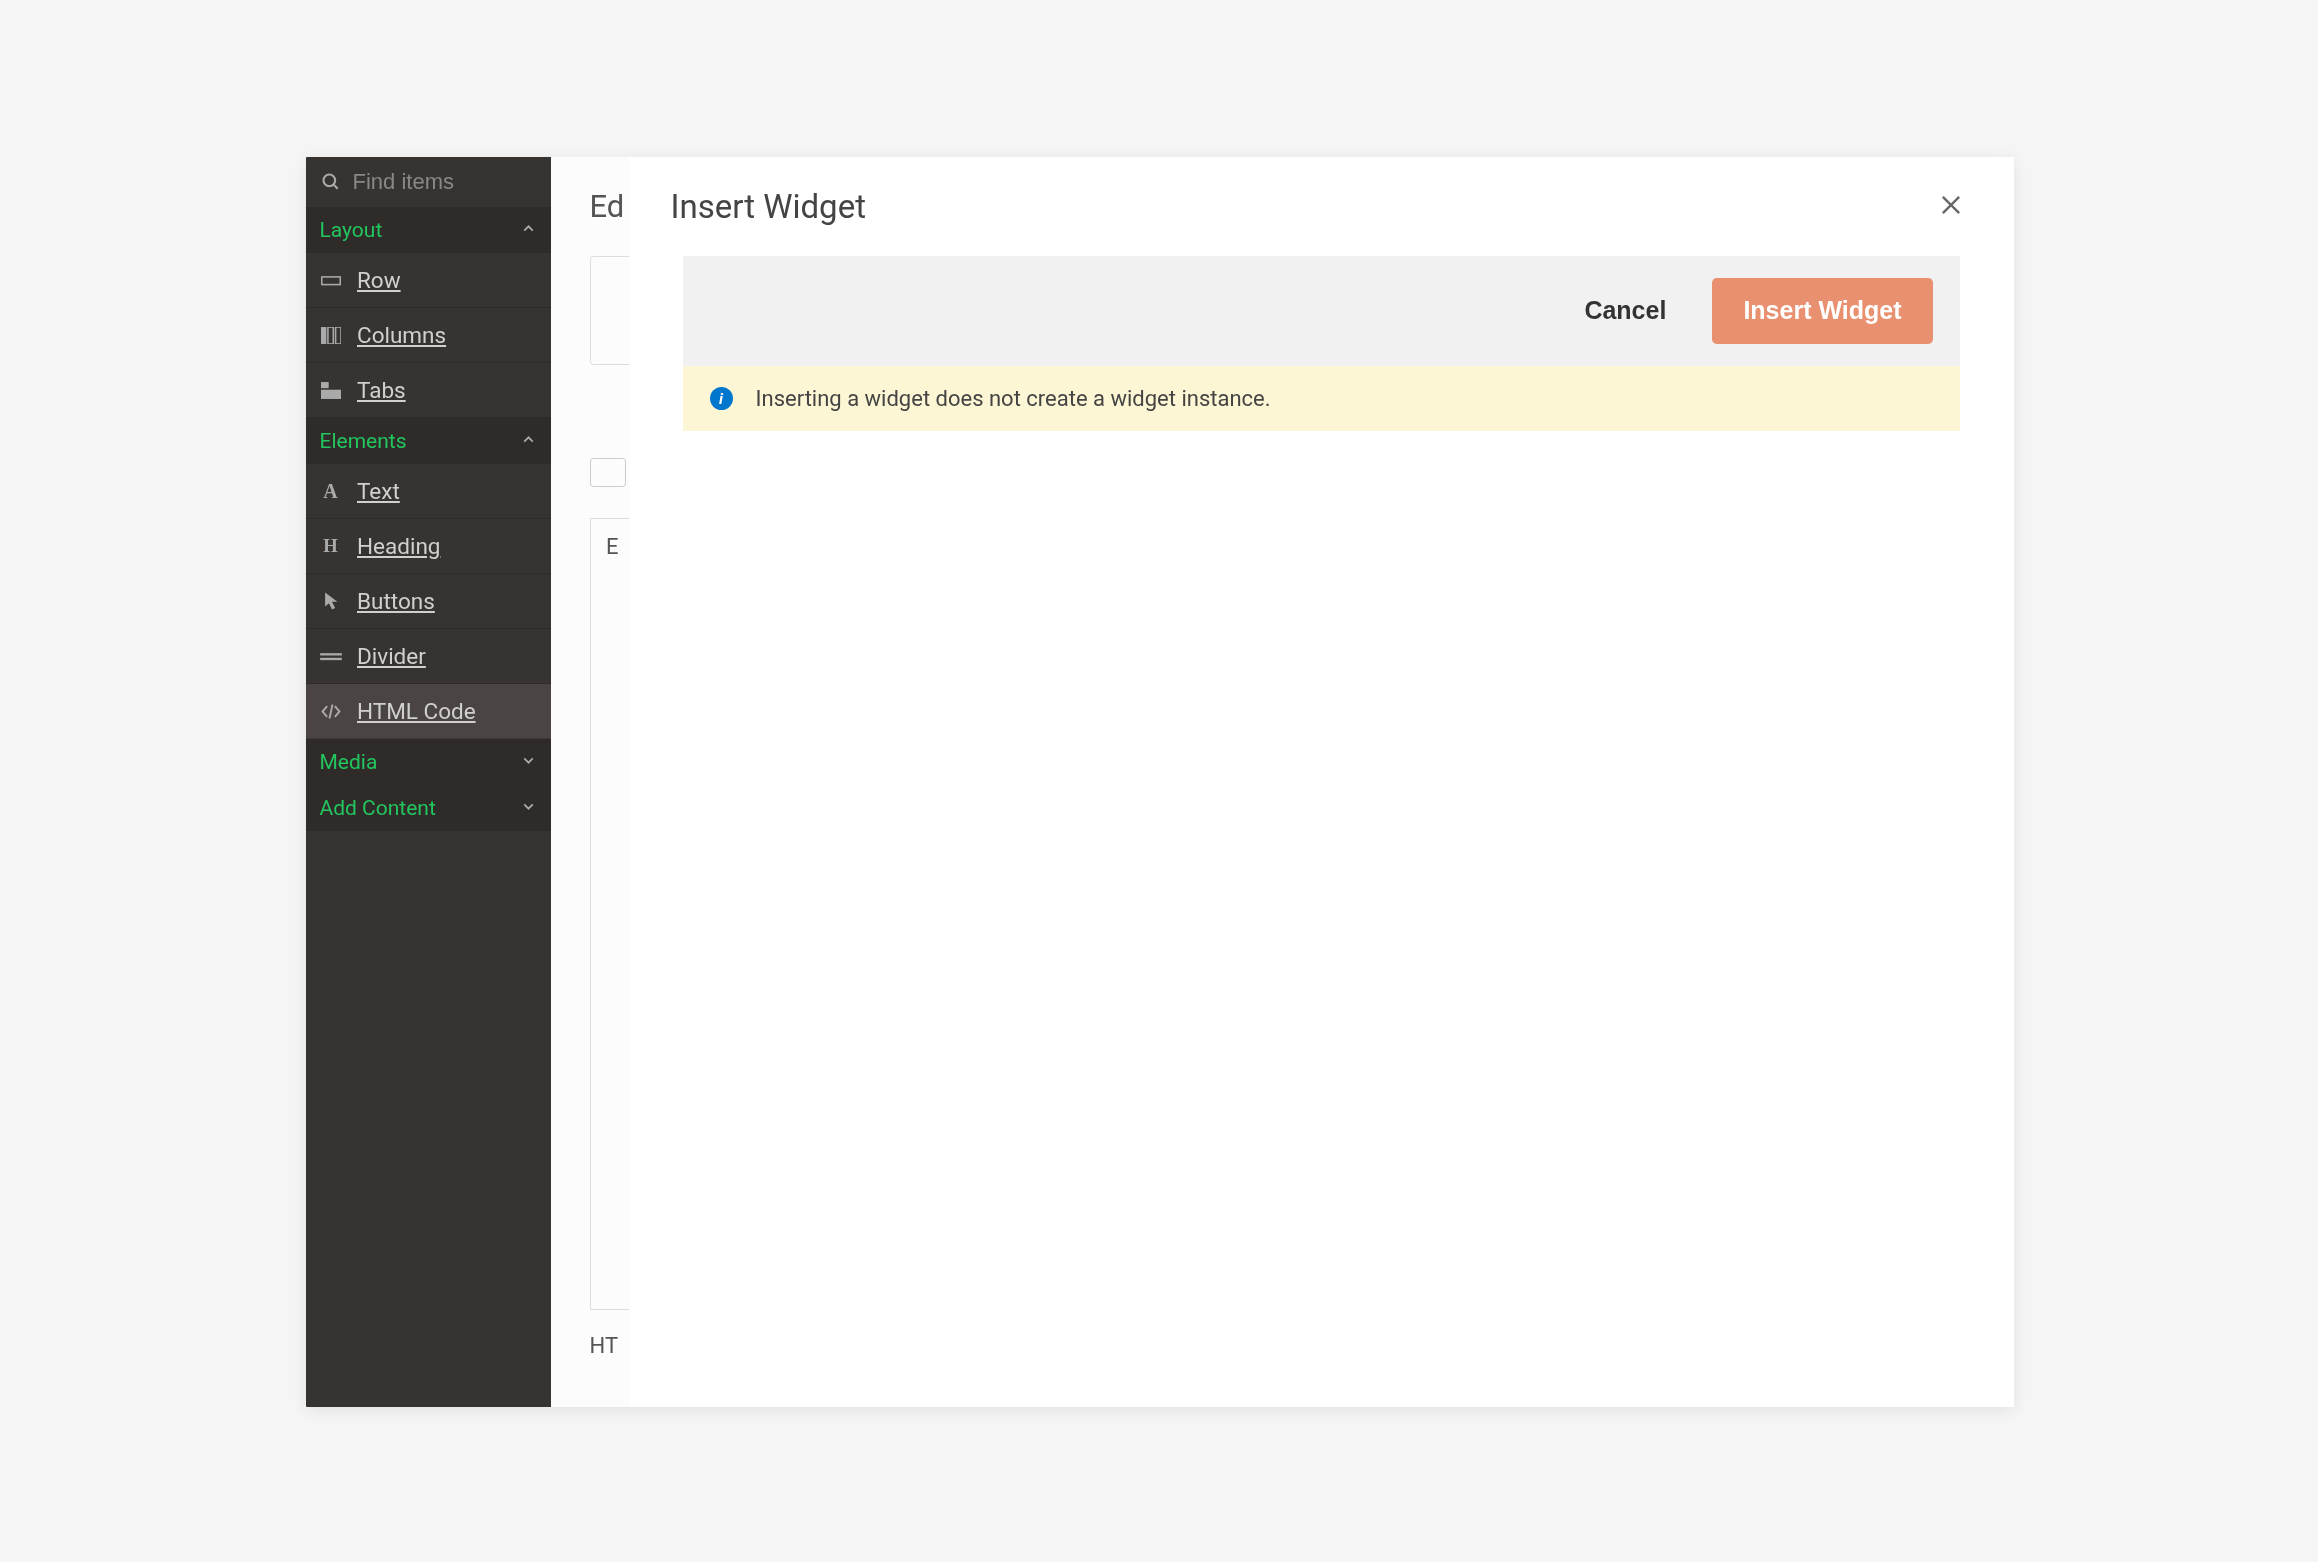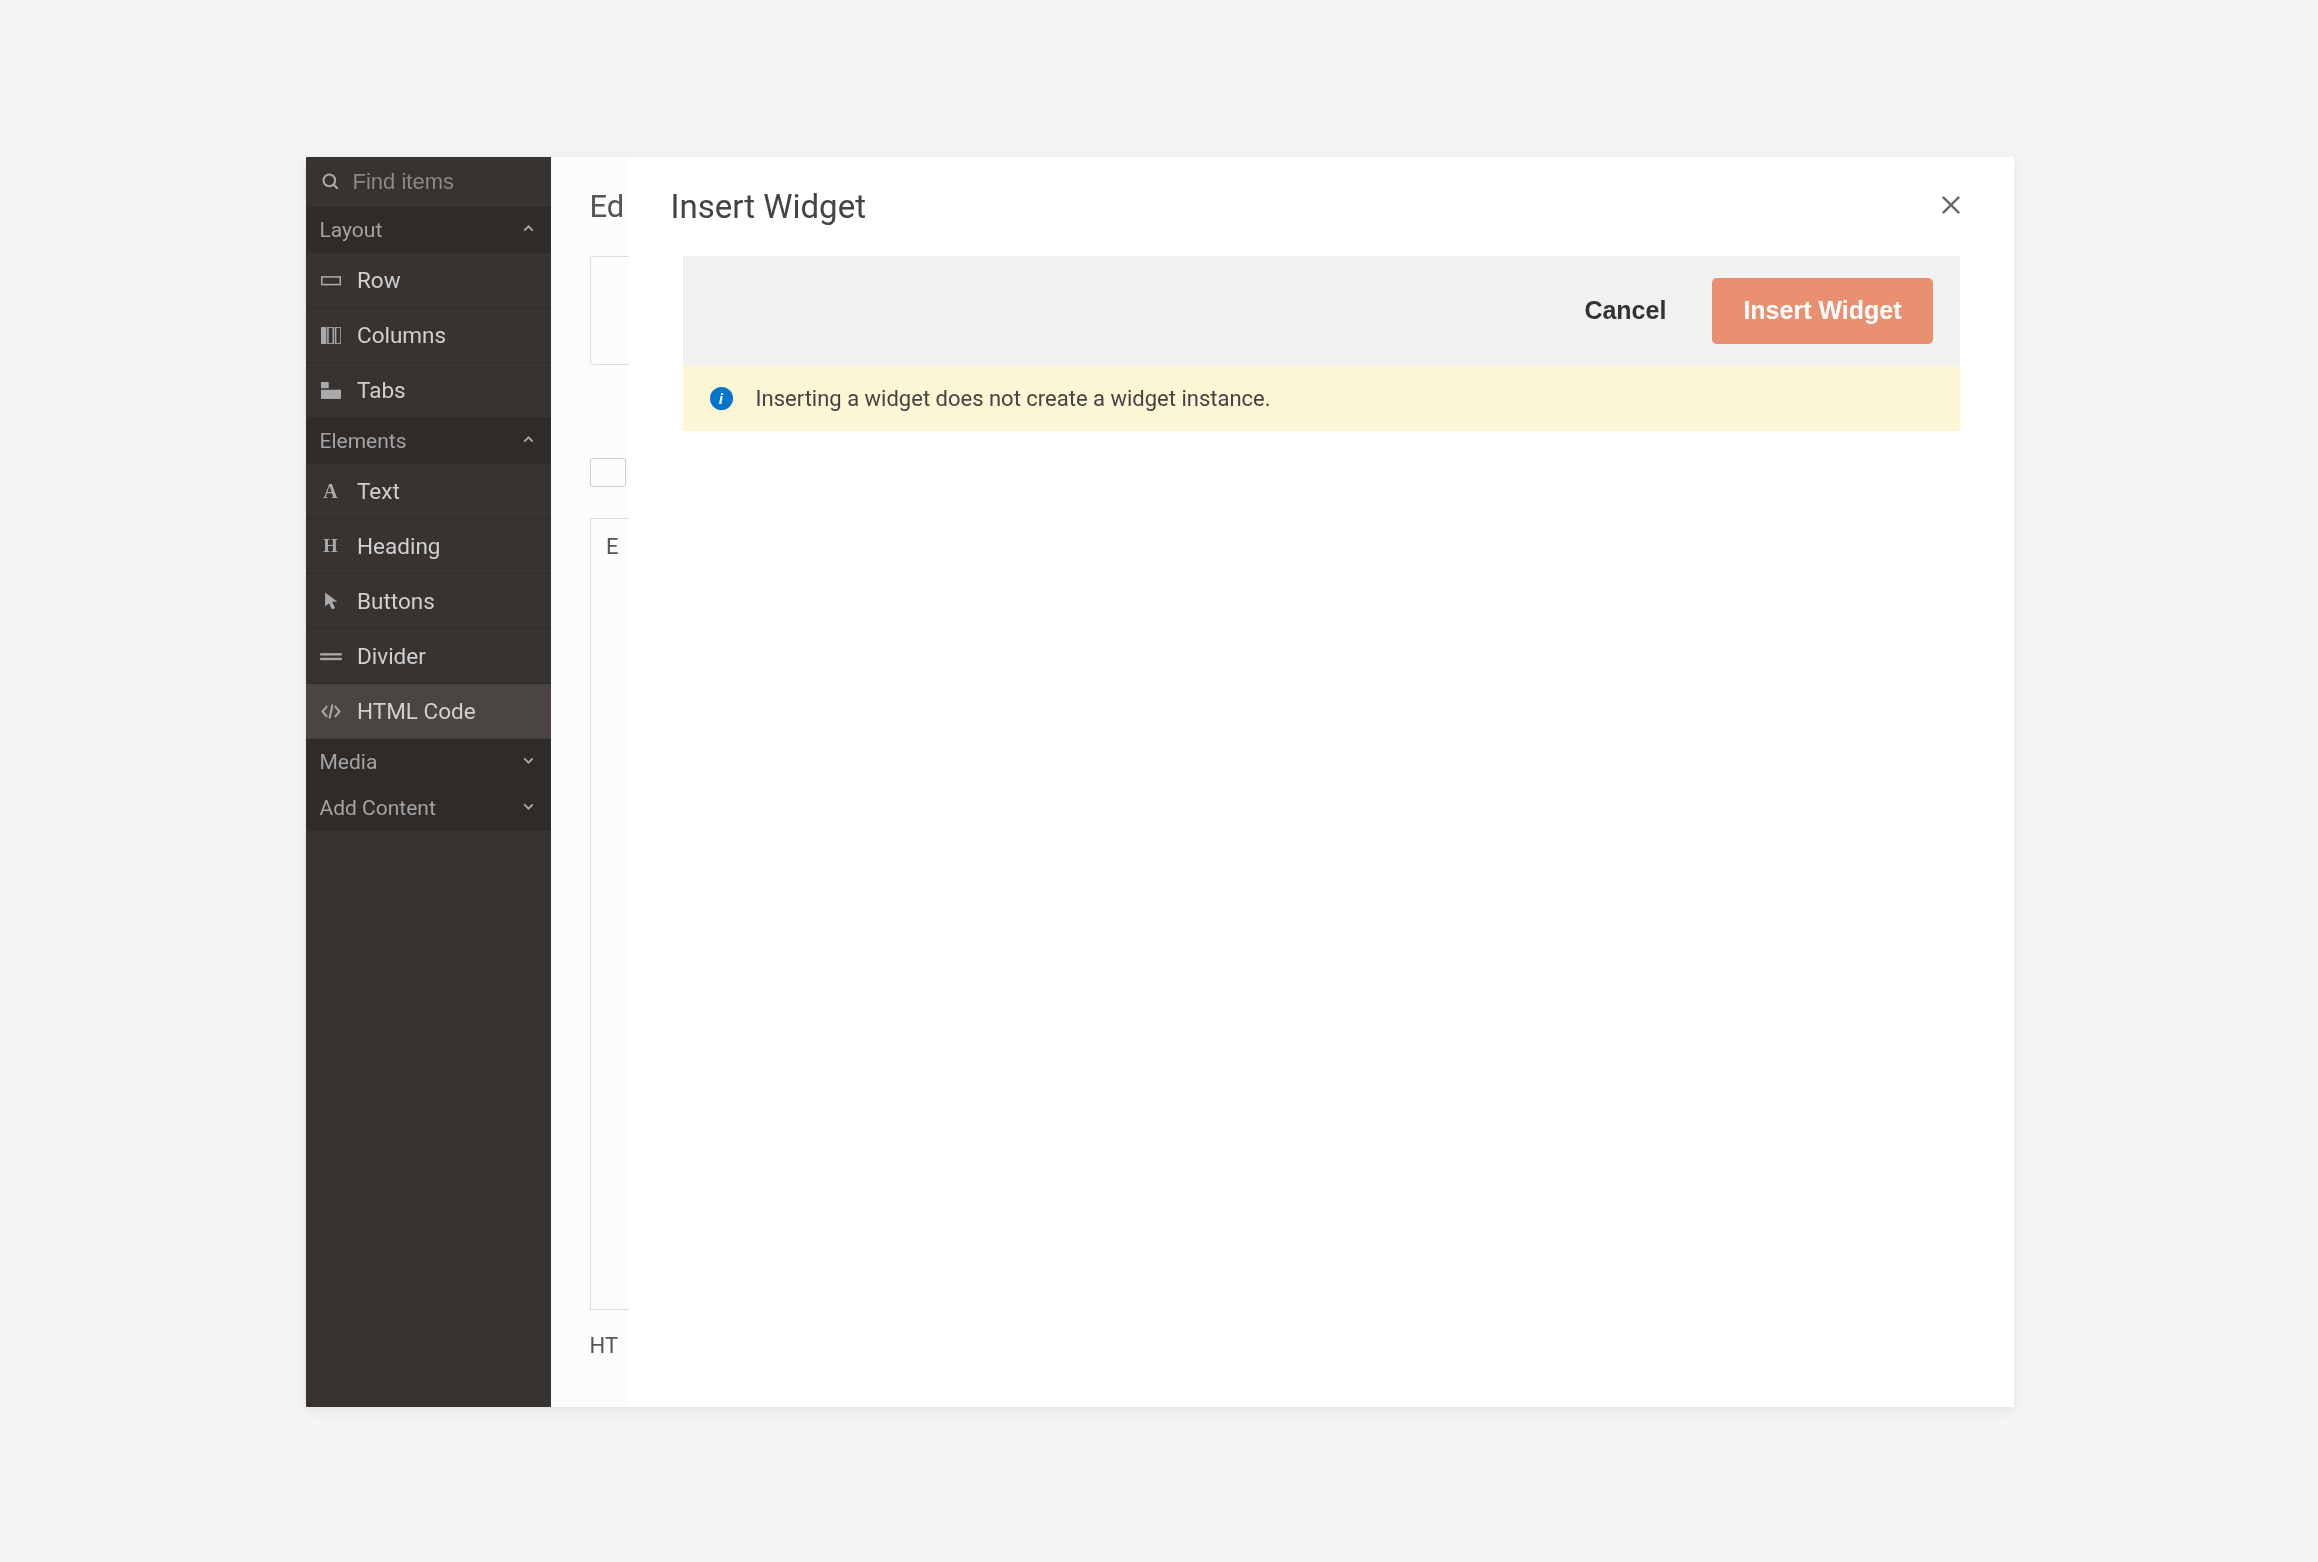--- a/index.html
+++ b/index.html
@@ -62,40 +62,41 @@
     .sidebar-section {
       display: flex;
       align-items: center;
       justify-content: space-between;
       padding: 11px 14px;
       background: #2e2b29;
       cursor: pointer;
     }
     
     .sidebar-section-label {
-      color: #a3a3a3;
+      color: #22c55e;
       font-size: 21px;
     }
     
     .sidebar-item {
       display: flex;
       align-items: center;
       padding: 14px 14px;
       gap: 15.5px;
       cursor: pointer;
       border-bottom: 0.8px solid rgba(0,0,0,0.15);
     }
     
     .sidebar-item.active {
       background: #4a4542;
     }
     
     .sidebar-item-label {
       color: #d0d0d0;
       font-size: 22.5px;
+      text-decoration: underline;
     }
     
     .sidebar-icon {
       width: 22px;
       height: 22px;
       display: flex;
       align-items: center;
       justify-content: center;
       flex-shrink: 0;
     }

